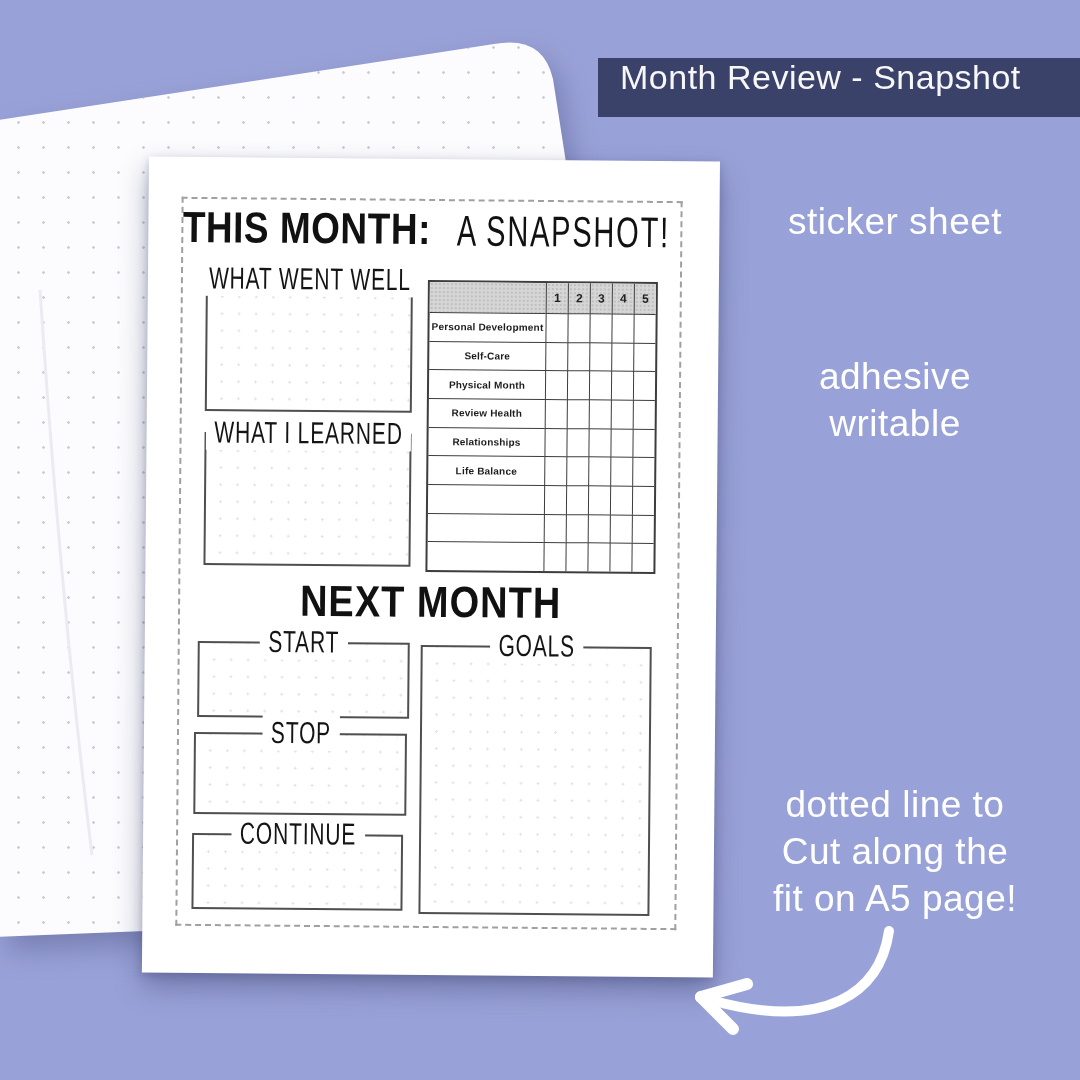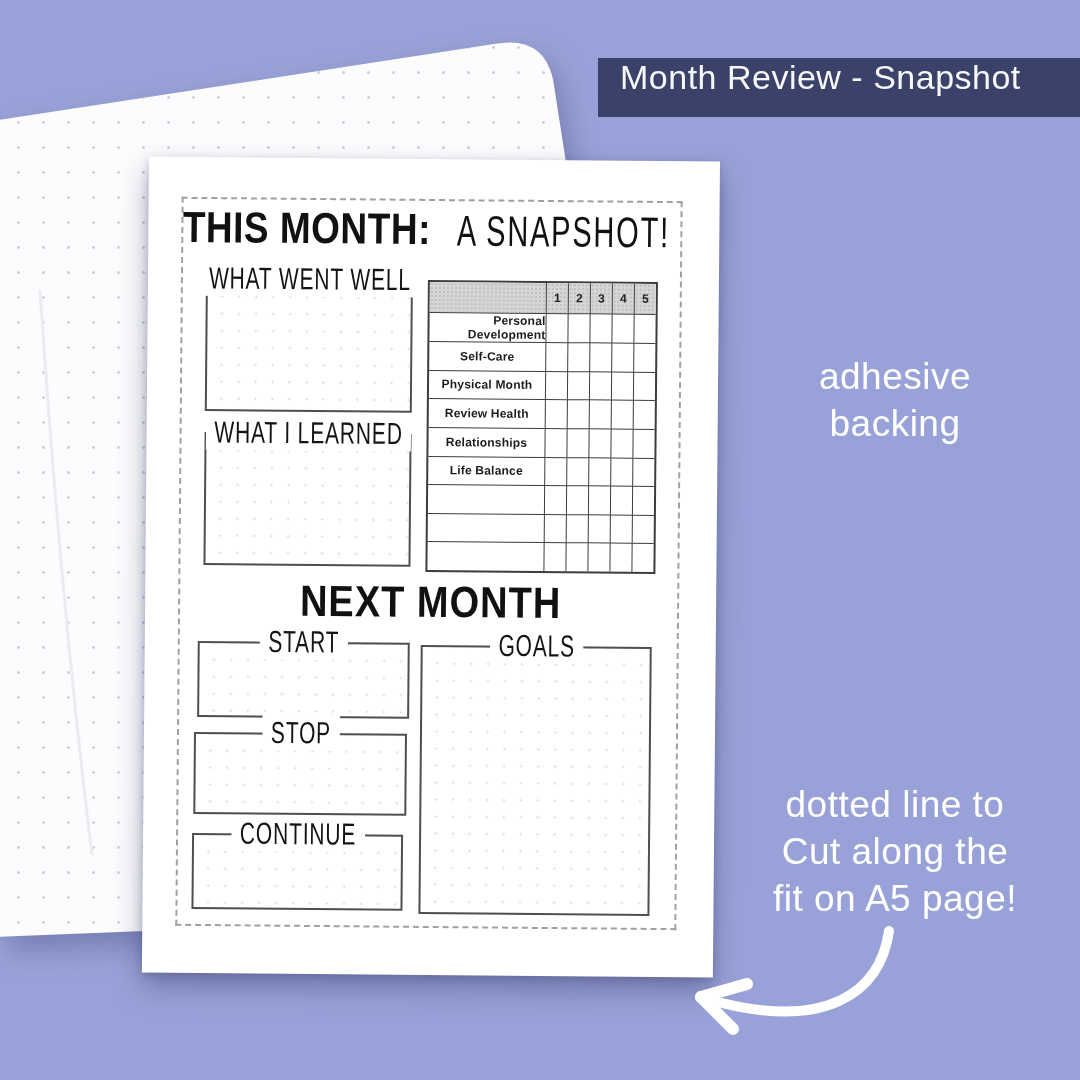--- a/index.html
+++ b/index.html
@@ -56,21 +56,21 @@
     display:grid; grid-template-columns:116px repeat(5,1fr); grid-template-rows:30px repeat(9,1fr);
     background:#fff; border:2px solid #3d3d3d;
   }
   .rcell { border-left:1px solid #3d3d3d; border-top:1px solid #3d3d3d;
     display:flex; align-items:center; justify-content:center; }
   .rcell:nth-child(6n+1) { border-left:none; }
   .rcell:nth-child(-n+6) { border-top:none; }
   .rhead { background-color:#d6d6d6;
     background-image:radial-gradient(circle,#bfbfbf .8px,transparent 1px);
     background-size:4px 4px; font-size:12px; font-weight:700; color:#222; }
-  .rlabel { font-size:12px; font-weight:600; color:#1c1c1c; letter-spacing:.2px; text-align:right; }
+  .rlabel { font-size:10px; font-weight:600; color:#1c1c1c; letter-spacing:.2px; text-align:left; }
 
   
   .banner { position:absolute; left:598px; top:58px; width:529px; height:59px;
     background:#3a4269; color:#f7f7fa; display:flex; 
     padding-left:22px; font-size:34px; font-weight:500; letter-spacing:.5px; }
 
   
   .feature { position:absolute; left:733px; width:324px; text-align:center; color:#ffffff;
     font-size:37px; line-height:47px; letter-spacing:.5px; font-weight:400; }
   .f1 { top:198px; } .f2 { top:353px; } .f3 { top:570px; } .f4 { top:781px; }
@@ -189,24 +189,25 @@
     <div class="fbox box-continue">
       <span class="fbox-label">CONTINUE</span>
     </div>
   </div>
 
   <div class="banner">
     <span>Month Review - Snapshot</span>
   </div>
 
   <div class="feature f1">
+    <div>sticker sheet</div>
   </div>
   <div class="feature f2">
     <div>adhesive</div>
-    <div>backing</div>
+    <div>writable</div>
   </div>
   <div class="feature f4">
     <div>dotted line to</div>
     <div>Cut along the</div>
     <div>fit on A5 page!</div>
   </div>
 
   <svg class="deco-svg" width="1080" height="1080" viewBox="0 0 1080 1080">
     <path d="M 889 931 C 880 993 826 1031 714 1001" stroke="#ffffff" stroke-width="10" fill="none" stroke-linecap="round"></path>
     <path d="M 701 997 L 747 984" stroke="#ffffff" stroke-width="12" fill="none" stroke-linecap="round"></path>

